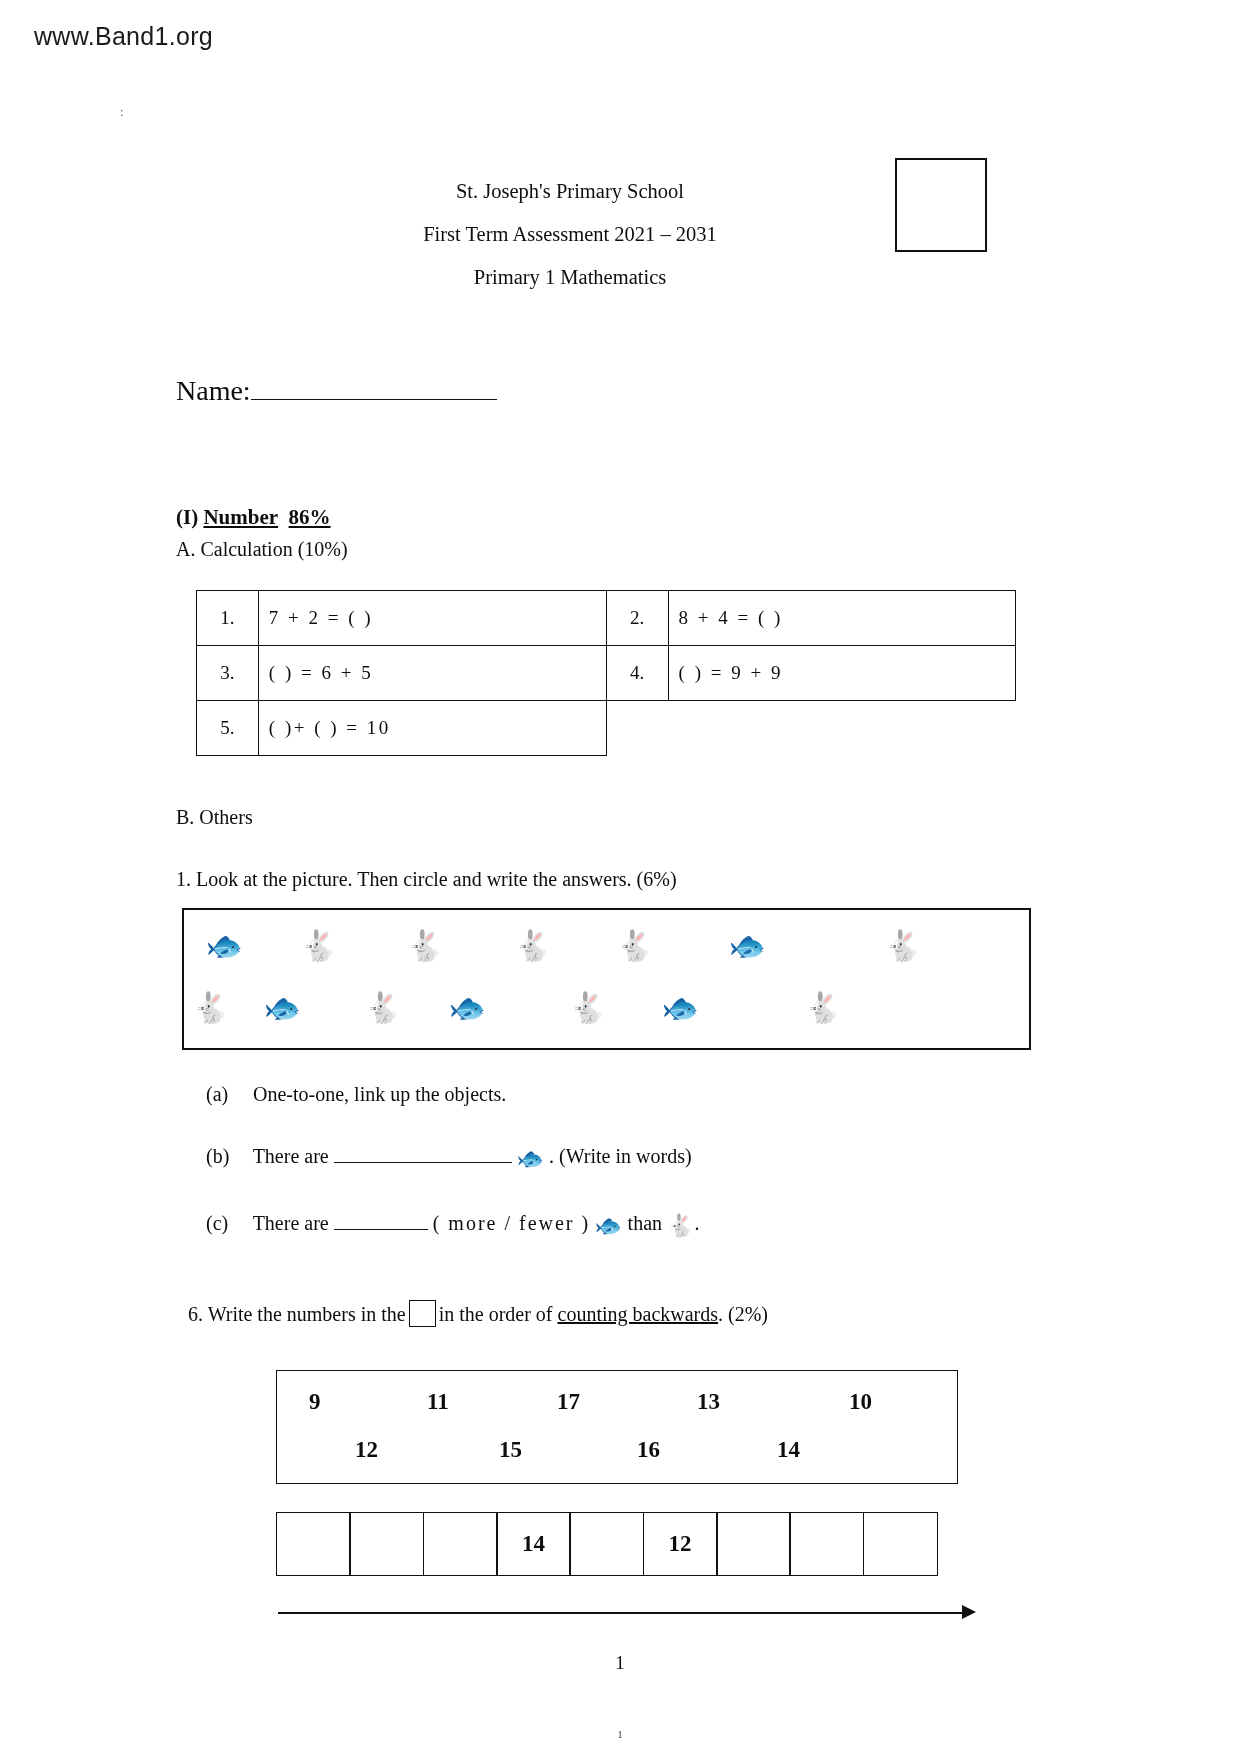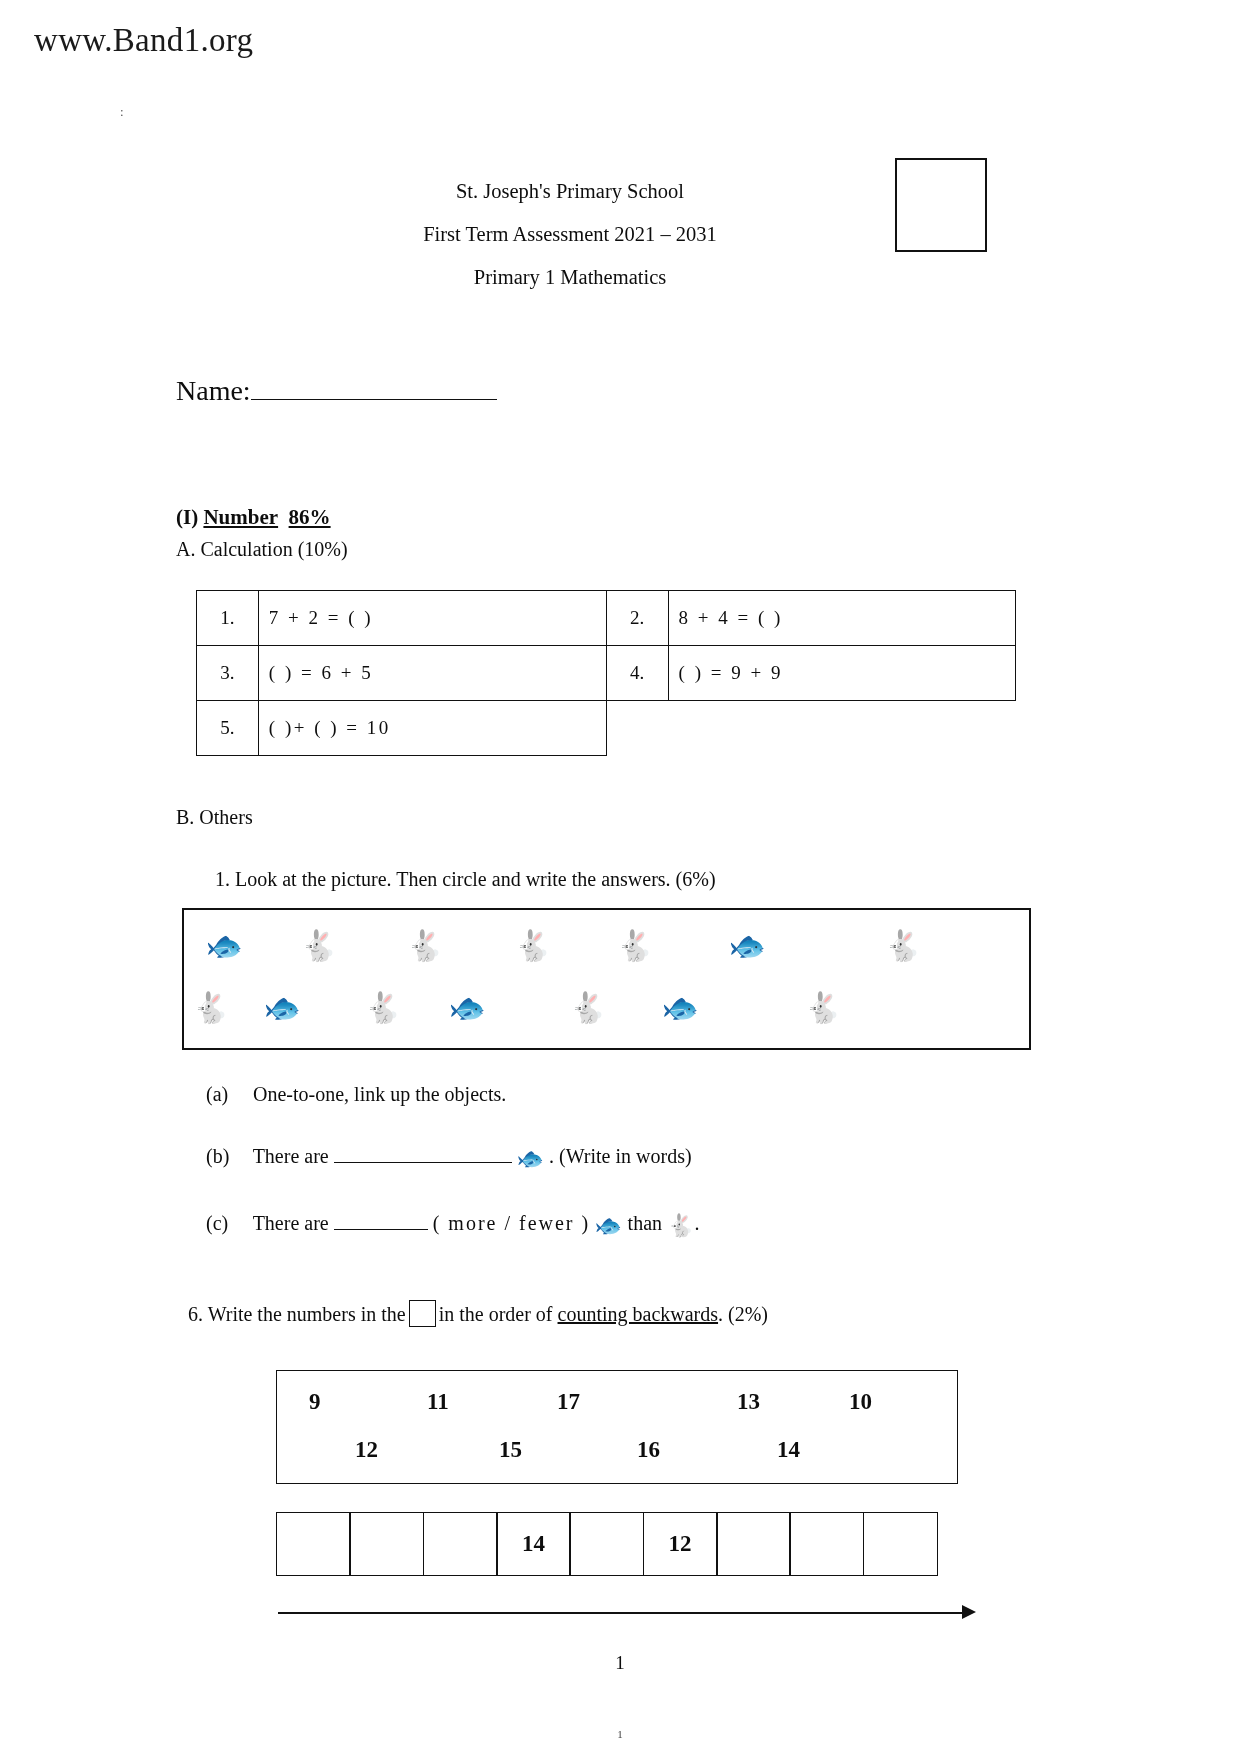--- a/index.html
+++ b/index.html
@@ -16,22 +16,22 @@
     overflow: hidden;
   }
   .page {
     position: absolute;
     inset: 0;
   }
   .watermark {
     position: absolute;
     left: 34px;
     top: 22px;
-    font-family: Liberation Serif, serif;
-    font-size: 33px;
+    font-family: Liberation Sans, sans-serif;
+    font-size: 25px;
     letter-spacing: 0.3px;
     color: #1a1a1a;
   }
   .tick-mark {
     position: absolute;
     left: 120px;
     top: 108px;
     font-size: 13px;
     color: #555;
     letter-spacing: -1px;
@@ -128,21 +128,20 @@
     position: absolute;
     left: 176px;
     top: 806px;
     font-size: 20px;
   }
   .q1-text {
     position: absolute;
     left: 176px;
     top: 868px;
     font-size: 20px;
-    margin-left: 39px;
   }
   
   .pic-box {
     position: absolute;
     left: 182px;
     top: 908px;
     width: 845px;
     height: 138px;
     border: 2px solid #111;
   }
@@ -363,21 +362,21 @@
 
   <div class="q2-text">
     <span>6. Write the numbers in the</span><span class="inline-box"></span><span>in the order of</span>
     <u>counting backwards</u><span>.   (2%)</span>
   </div>
 
   <div class="numbers-box">
     <span style="left:32px; top:18px">9</span>
     <span style="left:150px; top:18px">11</span>
     <span style="left:280px; top:18px">17</span>
-    <span style="left:460px; top:18px">13</span>
+    <span style="left:420px; top:18px">13</span>
     <span style="left:572px; top:18px">10</span>
     <span style="left:78px; top:66px">12</span>
     <span style="left:222px; top:66px">15</span>
     <span style="left:360px; top:66px">16</span>
     <span style="left:500px; top:66px">14</span>
   </div>
 
   <div class="grid-row">
     <div class="grid-cell"></div>
     <div class="grid-cell"></div>

